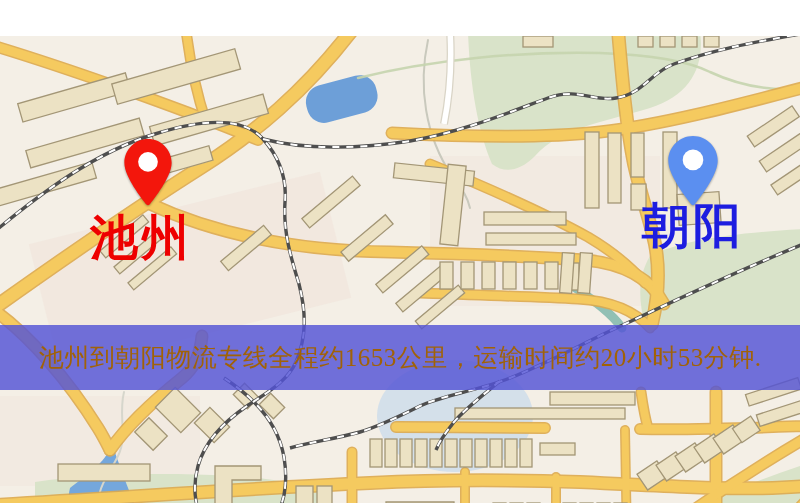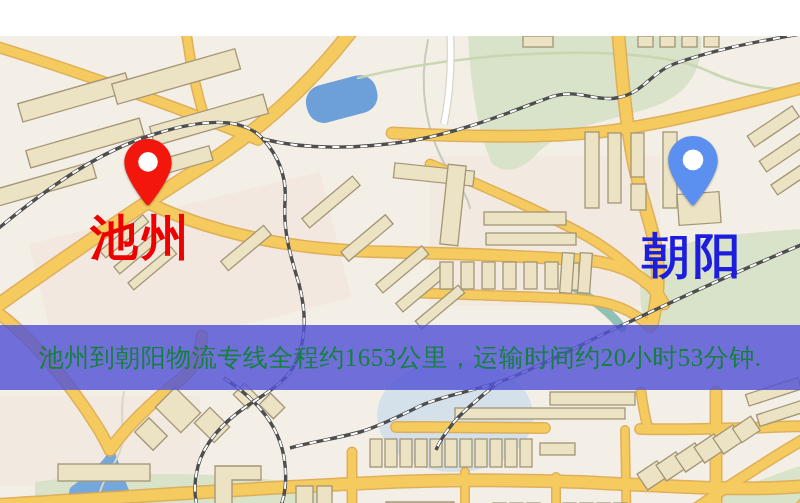--- a/index.html
+++ b/index.html
@@ -11,21 +11,21 @@
   .map-art{position:absolute;left:0;top:0;width:800px;height:503px;display:block;}
   .pin{position:absolute;filter:drop-shadow(0 1px 1px rgba(0,0,0,.35));}
   .pin svg{display:block;width:100%;height:100%;}
   .pin-origin{left:122px;top:103px;width:52px;height:67px;}
   .pin-destination{left:667px;top:100px;width:52px;height:70px;}
   .city-label{
     position:absolute;font-family:"Liberation Serif",serif;font-weight:bold;
     font-size:48px;line-height:1;letter-spacing:3px;white-space:nowrap;
   }
   .label-origin{left:90px;top:178px;}
-  .label-destination{left:642px;top:196px;}
+  .label-destination{left:642px;top:166px;}
   .banner{
     position:absolute;left:0;top:289px;width:800px;height:65px;
     display:flex;align-items:center;justify-content:center;
   }
   .banner span{
     font-family:"Liberation Serif",serif;font-size:25px;letter-spacing:0.5px;
     white-space:nowrap;
   }
 </style>
 </head>
@@ -241,16 +241,16 @@
 
   <div class="pin pin-destination" style="color: rgb(91, 143, 240);">
     <svg viewBox="0 0 24 34" xmlns="http://www.w3.org/2000/svg">
       <path fill="currentColor" d="M12 0C5.4 0 0 5.4 0 12c0 7.2 9 18.4 11.2 21.3.4.5 1.2.5 1.6 0C15 30.4 24 19.2 24 12 24 5.4 18.6 0 12 0z"></path>
       <circle cx="12" cy="11.6" r="5" fill="#ffffff"></circle>
     </svg>
   </div>
   <div class="city-label label-destination" style="color: rgb(29, 29, 224);">朝阳</div>
 
   <div class="banner" style="background-color: rgba(83, 83, 214, 0.82);">
-    <span style="color: #15803d;">池州到朝阳物流专线全程约1653公里，运输时间约20小时53分钟.</span>
+    <span style="color: #a16207;">池州到朝阳物流专线全程约1653公里，运输时间约20小时53分钟.</span>
   </div>
 
 </div>
 
 </body></html>

